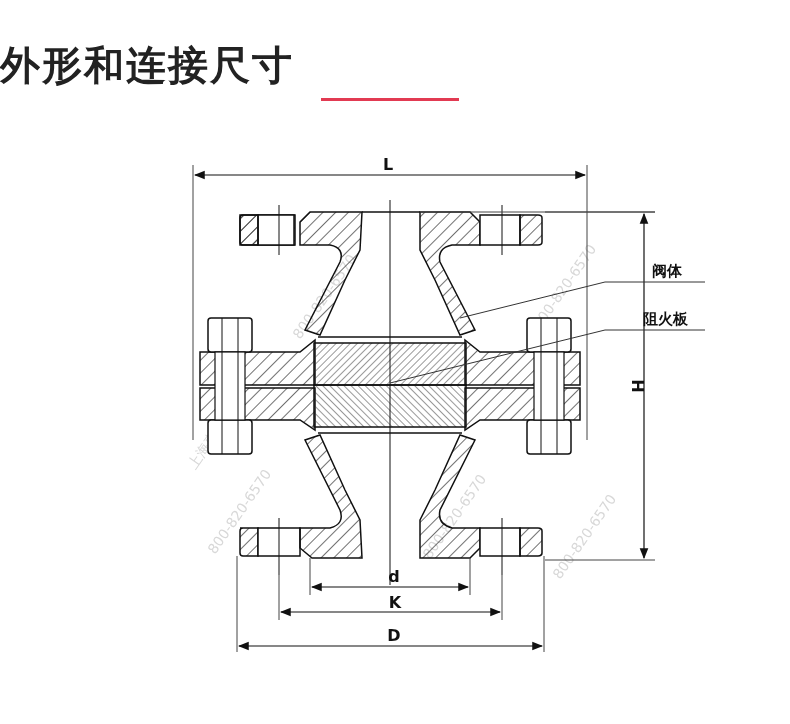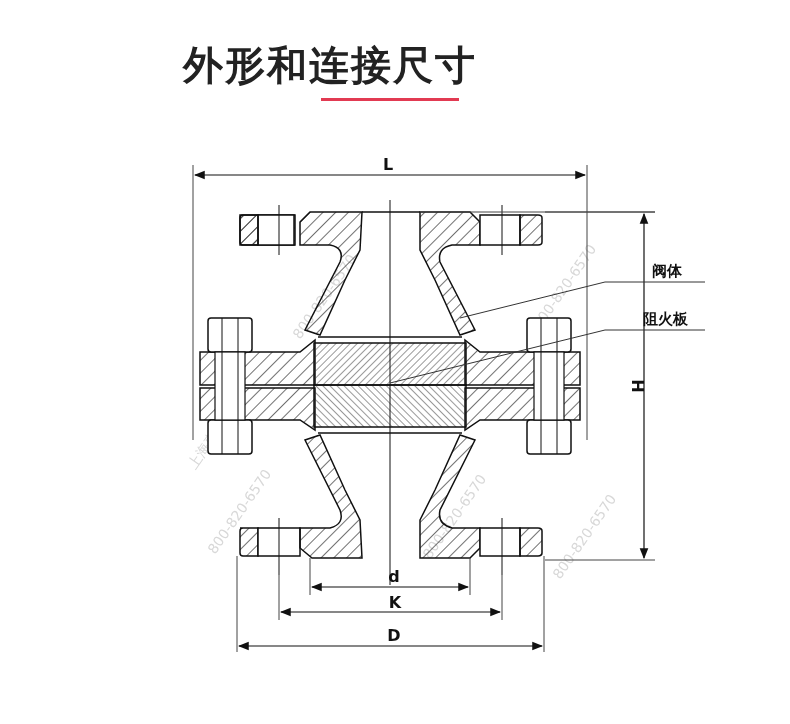--- a/index.html
+++ b/index.html
@@ -1,17 +1,17 @@
 <!DOCTYPE html>
 <html><head>
 <meta charset="utf-8">
 <style>
   html, body { margin: 0; padding: 0; background: #ffffff; }
   body { width: 790px; height: 724px; position: relative; overflow: hidden; font-family: "DejaVu Sans", sans-serif; }
-  .title { position: absolute; left: 0; width: 660px; top: 38px; text-align: center; font-size: 40px; font-weight: bold; color: #222222; letter-spacing: 2px; }
+  .title { position: absolute; left: 0; width: 660px; top: 38px; font-size: 40px; font-weight: bold; color: #222222; letter-spacing: 2px; }
   .underline { position: absolute; left: 321px; top: 98px; width: 138px; height: 3px; background: #e23a52; }
   svg { position: absolute; left: 0; top: 0; }
   .lbl { font-family: "DejaVu Sans", sans-serif; font-weight: bold; font-size: 15px; fill: #111; }
   .dimlbl { font-family: "DejaVu Sans", sans-serif; font-weight: bold; font-size: 16px; fill: #111; }
   .wm { font-family: "DejaVu Sans", sans-serif; font-size: 14px; fill: #d8d8d8; }
 </style>
 </head>
 <body>
 
 <div class="title">外形和连接尺寸</div>

